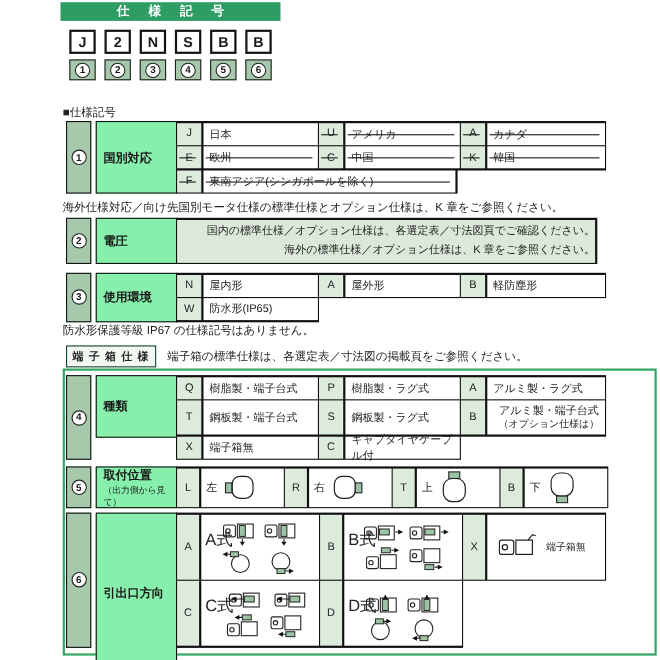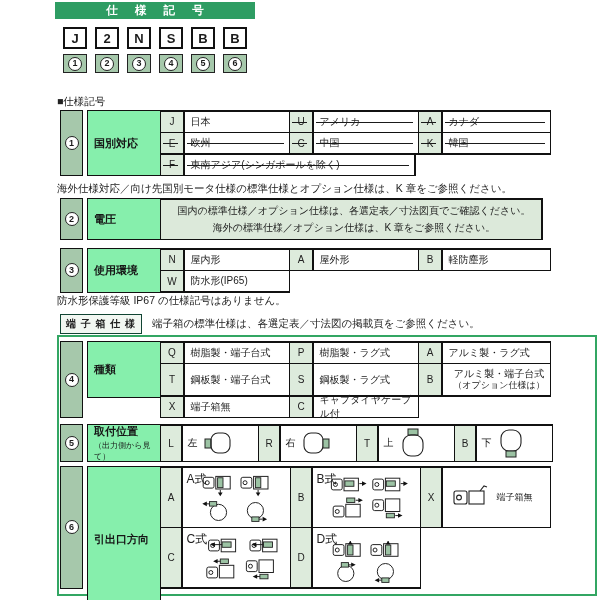--- a/index.html
+++ b/index.html
@@ -80,29 +80,29 @@
     display:flex; align-items:center; justify-content:center;
     font-size:10px; font-weight:bold; letter-spacing:1px; color:#222;
   }
   .greenbox {
     position:absolute; left:57px; top:335px; width:540px; height:261px;
     border:2px solid #33A663; background:#fff;
   }
 
   .two-line { display:flex; flex-direction:column; justify-content:center; line-height:1.25; }
   .sub2 { font-size:9px; }
-  .volt-lines { line-height:1.7; }
+  .volt-lines { line-height:1.7;align-items:flex-end; }
 
   
   .mount { gap:5px; padding-left:5px; }
   .mount svg { flex:none; }
 
   
   .diag { position:relative; padding:0; }
-  .style-label { position:absolute; left:4px; top:3px; font-size:12px; color:#222; }
+  .style-label { position:absolute; left:4px; top:13px; font-size:15px; color:#222; }
   .diag svg { margin-left:13px; margin-top:2px; }
   .xcell { gap:6px; padding-left:10px; }
   .xnote { font-size:9px; color:#222; }
 
   svg .ln { stroke:#222; stroke-width:1.1; fill:none; }
   svg .g  { fill:#9CC3A4; stroke:#222; stroke-width:1; }
   svg .hd { fill:#111; stroke:none; }
 </style>
 </head>
 <body>

